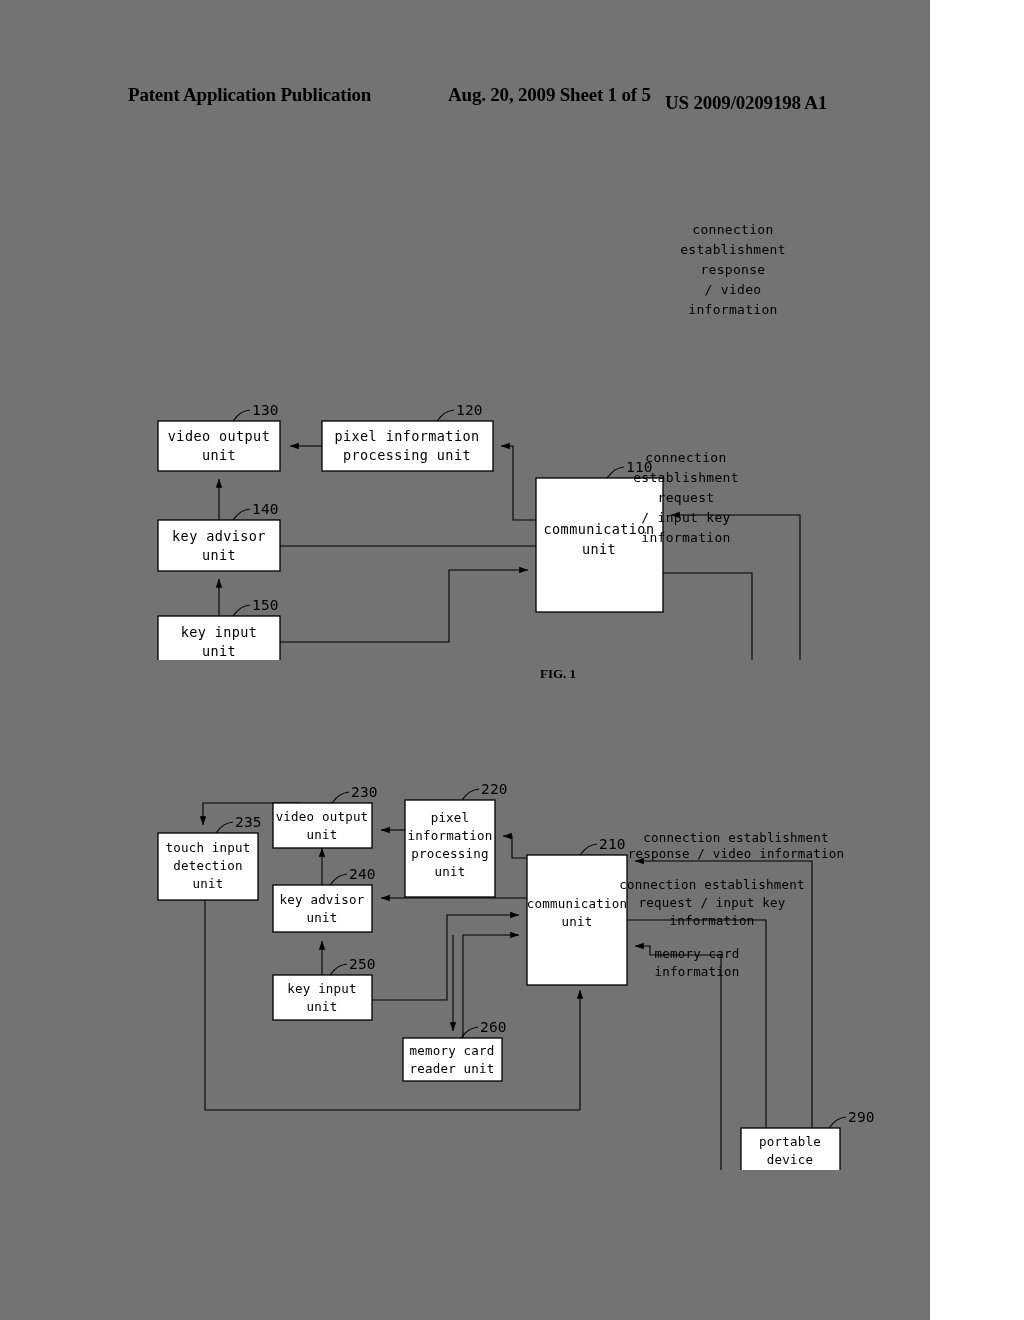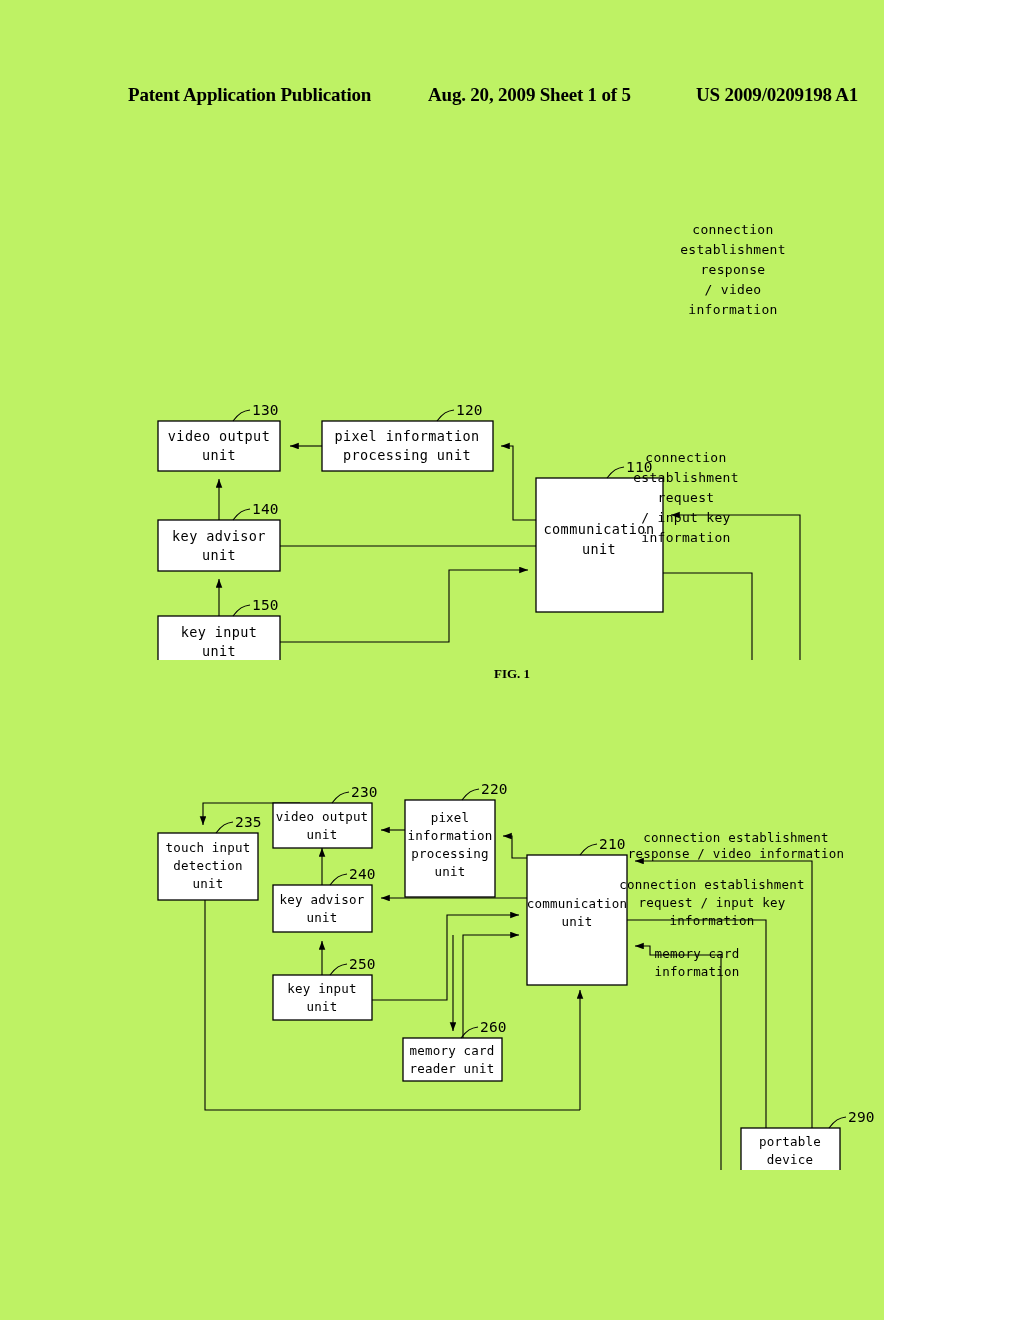--- a/index.html
+++ b/index.html
@@ -13,21 +13,22 @@
     position: relative;
     font-family: "Liberation Sans", sans-serif;
     color: #000000;
     overflow: hidden;
   }
   .page {
     position: absolute;
     left: 0; top: 0;
     width: 884px;
     height: 1320px;
-    background: #bef264;
+    background: #737373;
+    padding-left: 46px;
   }
   .header {
     position: absolute;
     left: 0;
     top: 84px;
     width: 1024px;
     height: 26px;
     display: flex;
     align-items: baseline;
     font-family: "Liberation Serif", serif;
@@ -35,25 +36,26 @@
     font-size: 19px;
     letter-spacing: -0.2px;
     white-space: nowrap;
   }
   .header .h-pub {
     position: absolute;
     left: 128px;
   }
   .header .h-date {
     position: absolute;
-    left: 428px;
+    left: 448px;
   }
   .header .h-num {
     position: absolute;
-    left: 696px;
+    left: 665px;
+    margin-top: 8px;
   }
   .fig-caption {
     position: absolute;
     width: 1024px;
     text-align: center;
     font-family: "Liberation Serif", serif;
     font-weight: bold;
     font-size: 13px;
   }
   #caption-fig1 { top: 666px; }

